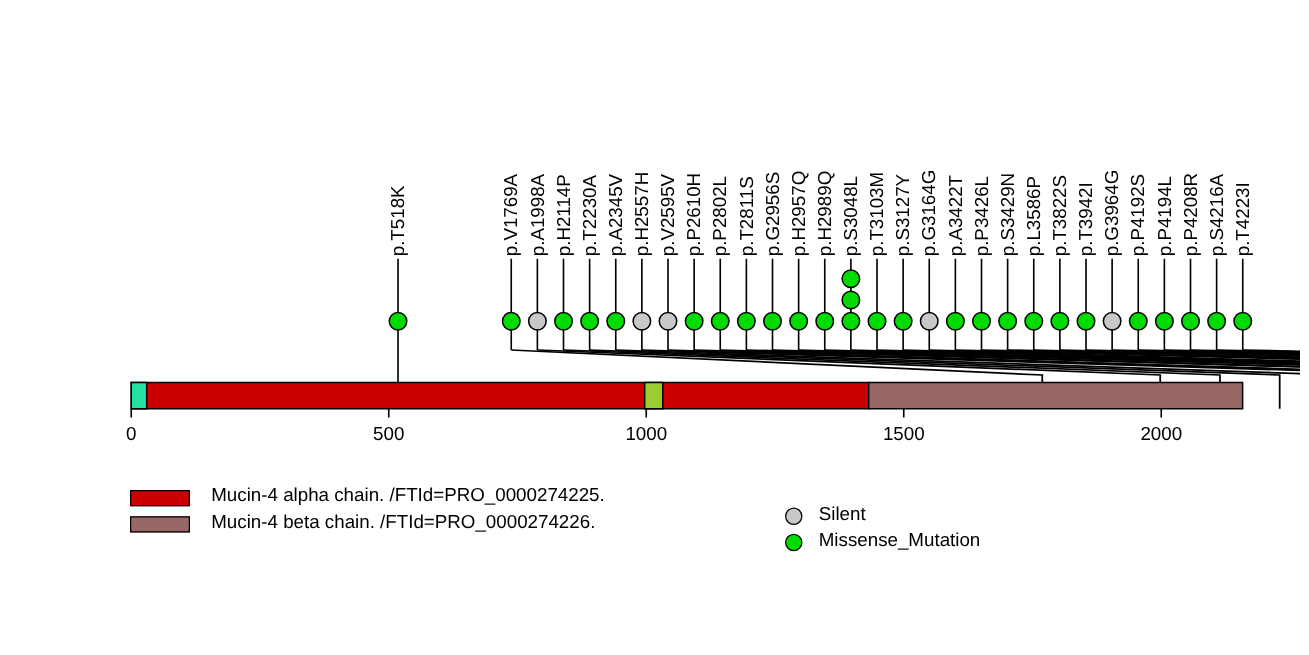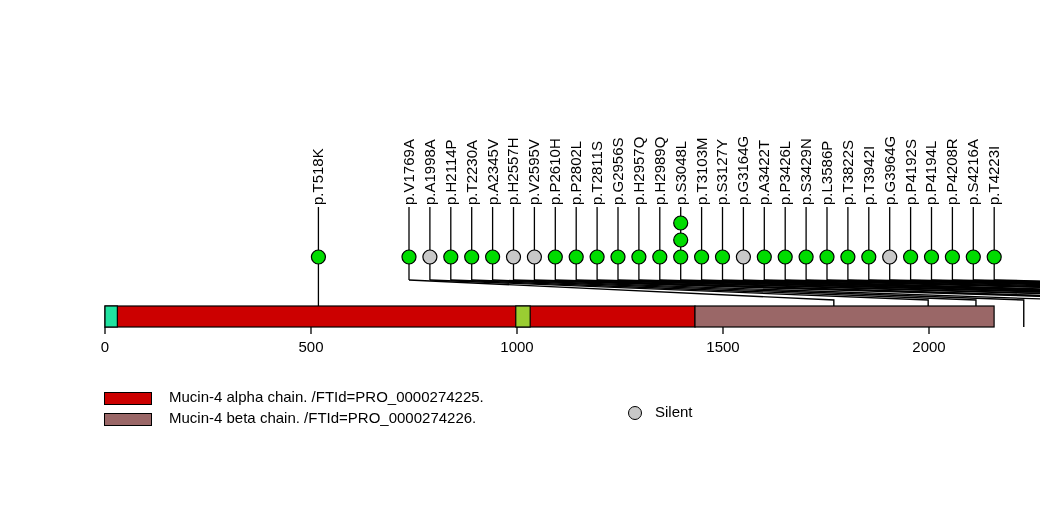--- a/index.html
+++ b/index.html
@@ -196,15 +196,19 @@
       <span class="swatch" style="background: rgb(154, 103, 103);"></span>
       <span class="ltext">Mucin-4 beta chain. /FTId=PRO_0000274226.</span>
     </div>
   </div>
 
   <div class="legend legend-types">
     <div class="lrow">
       <span class="cswatch" style="background: rgb(200, 200, 200);"></span>
       <span class="ltext">Silent</span>
     </div>
+    <div class="lrow">
+      <span class="cswatch" style="background: rgb(0, 220, 0);"></span>
+      <span class="ltext">Missense_Mutation</span>
+    </div>
   </div>
 
 </div>
 
 </body></html>

